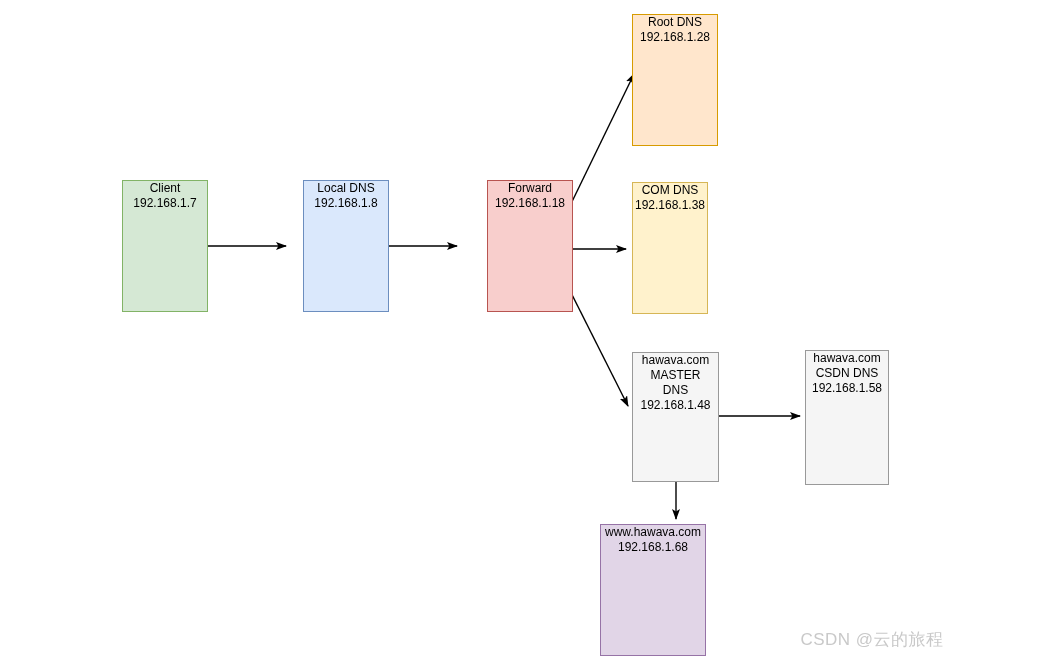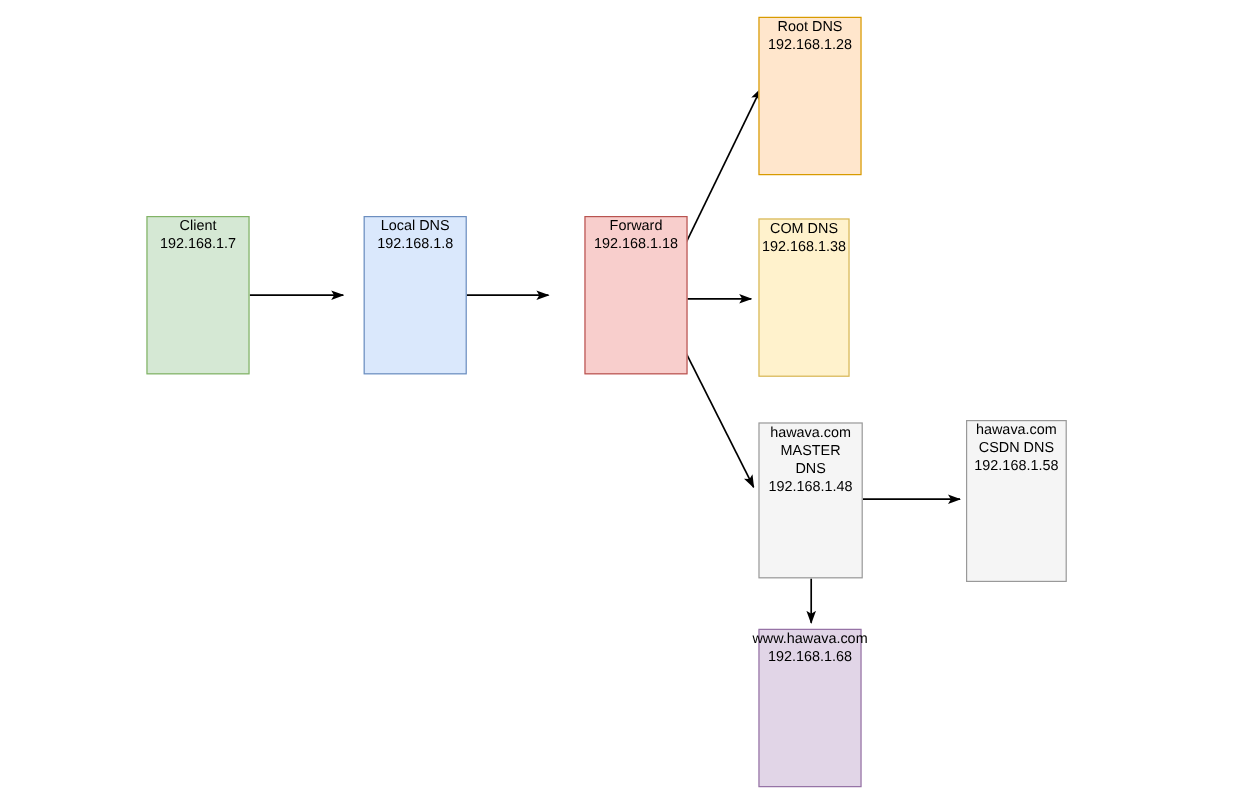--- a/index.html
+++ b/index.html
@@ -115,22 +115,23 @@
           <div>192.168.1.48</div>
         </div>
       </div>
       <div class="node" style="left: 805px; top: 350px; width: 84px; height: 135px; background: rgb(245, 245, 245); border-color: rgb(153, 153, 153);">
         <div class="node-label">
           <div>hawava.com</div>
           <div>CSDN DNS</div>
           <div>192.168.1.58</div>
         </div>
       </div>
-      <div class="node" style="left: 632px; top: 524px; width: 86px; height: 132px; background: rgb(225, 213, 231); border-color: rgb(150, 115, 166);">
+      <div class="node" style="left: 600px; top: 524px; width: 106px; height: 132px; background: rgb(225, 213, 231); border-color: rgb(150, 115, 166);">
         <div class="node-label">
           <div>www.hawava.com</div>
           <div>192.168.1.68</div>
         </div>
       </div>
     </div>
 
+  <div class="watermark" style="left: 872px; top: 639px; color: rgb(201, 201, 201); transform: translate(-50%, -50%);">CSDN @云的旅程</div>
 
 </div>
 
 </body></html>

